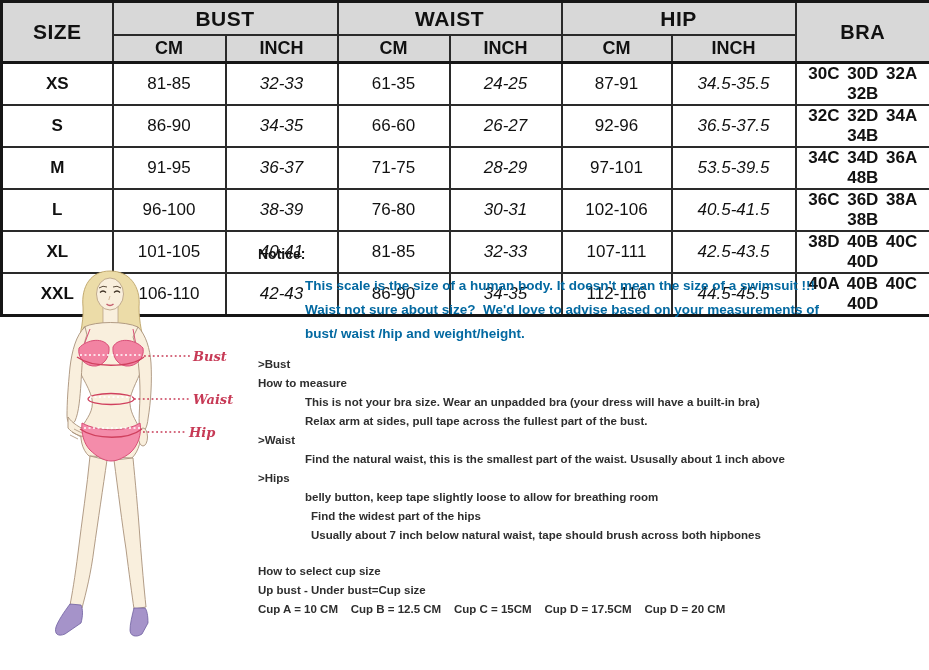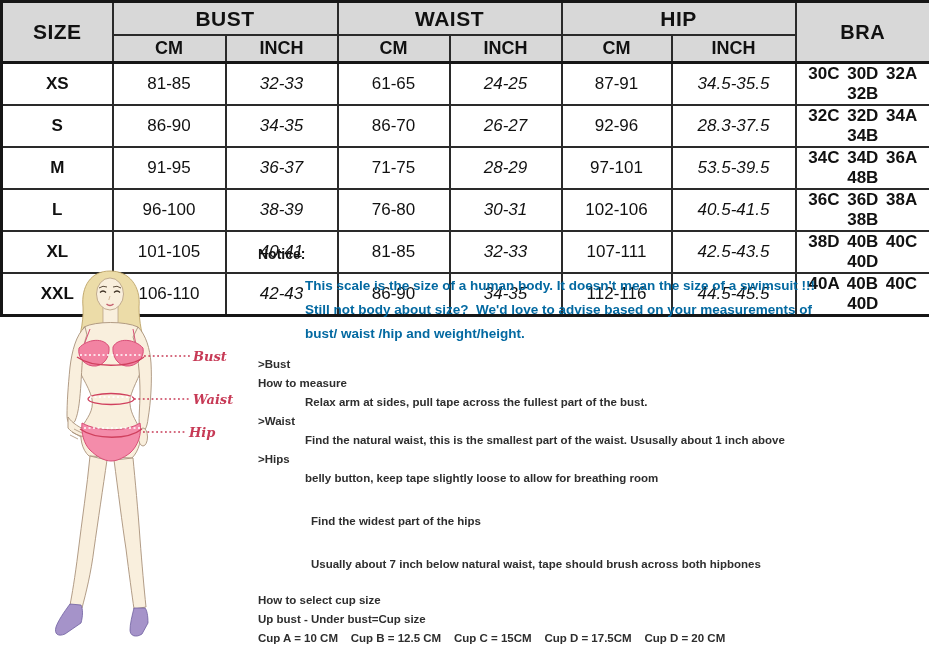--- a/index.html
+++ b/index.html
@@ -34,21 +34,21 @@
   .figure-wrap { position:absolute; left:30px; top:255px; width:230px; height:410px; }
   .figure-wrap svg { display:block; }
 
   .notice { position:absolute; left:258px; top:246px; width:668px; }
   .n-title { font-size:14px; font-weight:bold; color:#161616; }
   .n-bold  { margin:12px 0 0 47px; font-size:13.5px; font-weight:bold; color:#0369a1; line-height:24px; }
   .n-flex  { margin:17px 0 0 47px; font-size:12.5px; font-weight:bold; color:#474747; line-height:21px; }
   .n-sec   { margin-top:9px; }
   .n-line  { font-size:11.5px; font-weight:bold; color:#2e2e2e; line-height:19px; }
   .n-ind   { margin-left:47px; }
-  .n-ind2  { margin-left:53px;margin-top:24px; }
+  .n-ind2  { margin-left:53px; }
   .n-gap   { margin-top:17px; }
   .pre     { white-space:pre-wrap; }
 </style>
 </head>
 <body>
 
 <table class="size-table">
   <colgroup>
     <col style="width:111px">
       <col style="width:113px">
@@ -74,34 +74,34 @@
       <th class="thin-left">INCH</th>
       <th class="thin-right">CM</th>
       <th class="thin-left">INCH</th>
     </tr>
   </thead>
   <tbody>
     <tr>
       <td class="size-cell">XS</td>
       <td class="thin-right">81-85</td>
       <td class="inch-cell thin-left">32-33</td>
-      <td class="thin-right">61-65</td>
+      <td class="thin-right">61-35</td>
       <td class="inch-cell thin-left">24-25</td>
       <td class="thin-right">87-91</td>
       <td class="inch-cell thin-left">34.5-35.5</td>
       <td class="bra-cell">30C 30D 32A 32B</td>
     </tr>
     <tr>
       <td class="size-cell">S</td>
       <td class="thin-right">86-90</td>
       <td class="inch-cell thin-left">34-35</td>
-      <td class="thin-right">86-70</td>
+      <td class="thin-right">66-60</td>
       <td class="inch-cell thin-left">26-27</td>
       <td class="thin-right">92-96</td>
-      <td class="inch-cell thin-left">28.3-37.5</td>
+      <td class="inch-cell thin-left">36.5-37.5</td>
       <td class="bra-cell">32C 32D 34A 34B</td>
     </tr>
     <tr>
       <td class="size-cell">M</td>
       <td class="thin-right">91-95</td>
       <td class="inch-cell thin-left">36-37</td>
       <td class="thin-right">71-75</td>
       <td class="inch-cell thin-left">28-29</td>
       <td class="thin-right">97-101</td>
       <td class="inch-cell thin-left">53.5-39.5</td>
@@ -212,28 +212,29 @@
       <text x="159" y="182" fill="#c73a56">Hip</text>
     </g>
   </svg>
 </div>
 
 <div class="notice">
   <div class="n-title">Notice:</div>
 
   <div class="n-bold">
     <div>This scale is the size of a human body. It doesn't mean the size of a swimsuit !!!</div>
-    <div class="pre">Still not body about size?  We'd love to advise based on your measurements of</div>
+    <div class="pre">Waist not sure about size?  We'd love to advise based on your measurements of</div>
     <div>bust/ waist /hip and weight/height.</div>
   </div>
 
 
   <div class="n-sec">
     <div class="n-line">&gt;Bust</div>
     <div class="n-line">How to measure</div>
+    <div class="n-line n-ind">This is not your bra size. Wear an unpadded bra (your dress will have a built-in bra)</div>
     <div class="n-line n-ind">Relax arm at sides, pull tape across the fullest part of the bust.</div>
     <div class="n-line">&gt;Waist</div>
     <div class="n-line n-ind">Find the natural waist, this is the smallest part of the waist. Ususally about 1 inch above</div>
     <div class="n-line">&gt;Hips</div>
     <div class="n-line n-ind">belly button, keep tape slightly loose to allow for breathing room</div>
     <div class="n-line n-ind2">Find the widest part of the hips</div>
     <div class="n-line n-ind2">Usually about 7 inch below natural waist, tape should brush across both hipbones</div>
   </div>
 
   <div class="n-sec n-gap">

